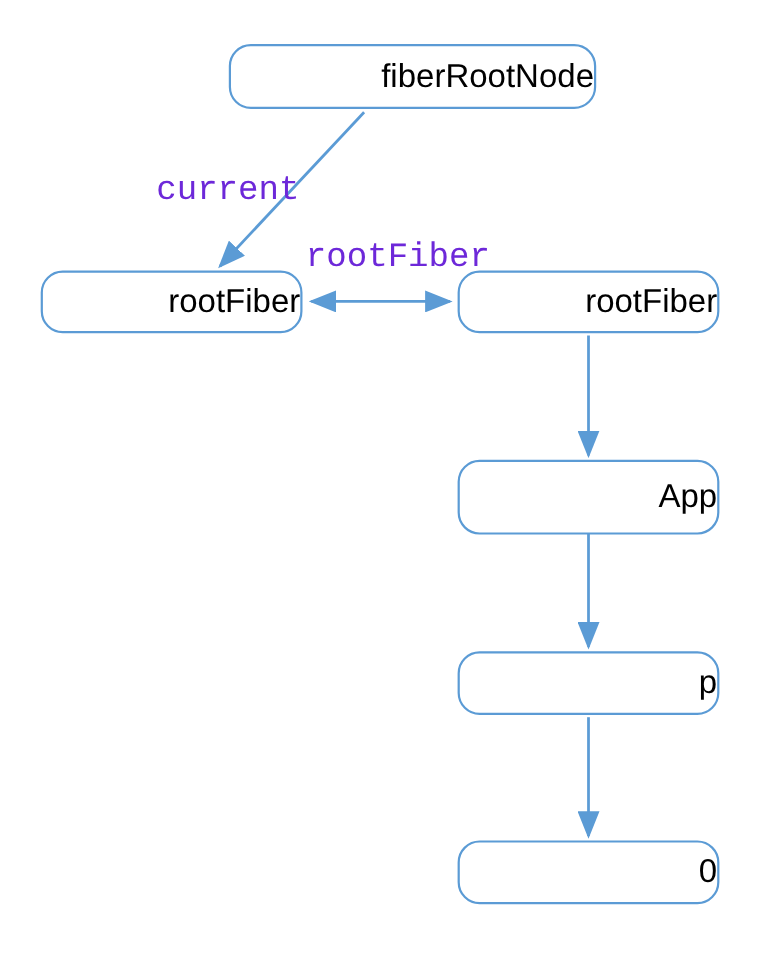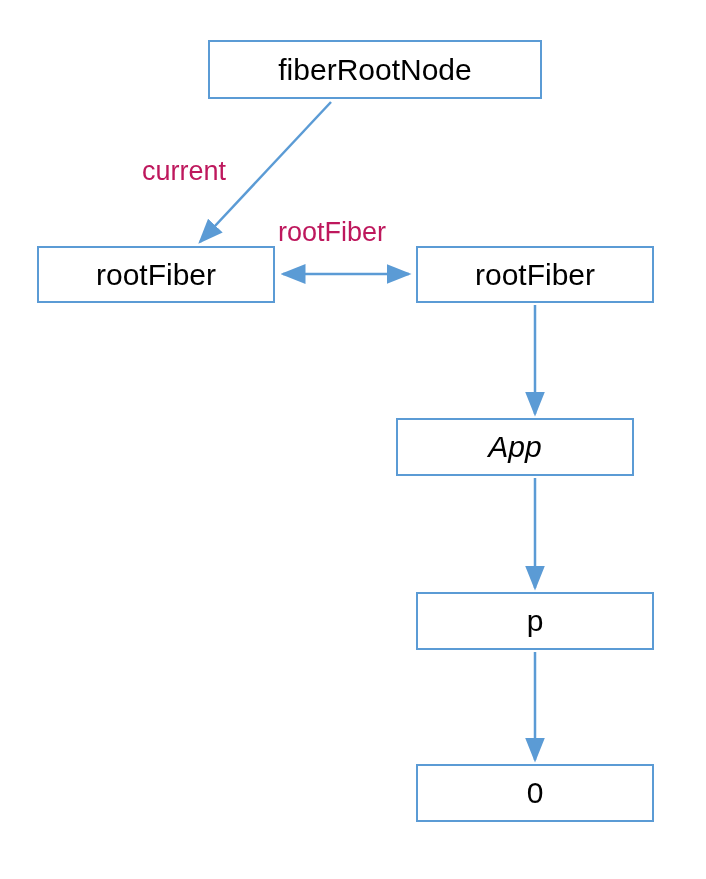--- a/index.html
+++ b/index.html
@@ -23,46 +23,46 @@
     top: 0;
     width: 706px;
     height: 879px;
     pointer-events: none;
   }
   .node-box {
     position: absolute;
     box-sizing: border-box;
     background: #ffffff;
     border: 2px solid #5b9bd5;
-    border-radius: 0;
+    border-radius: 20px;
     display: flex;
     align-items: center;
-    justify-content: center;
+    justify-content: flex-end;
   }
   .node-label {
     font-family: "Liberation Sans", sans-serif;
     font-size: 30px;
     color: #000000;
     line-height: 1;
     white-space: nowrap;
   }
   .edge-label {
     position: absolute;
-    font-family: Liberation Sans, sans-serif;
-    font-size: 27px;
-    color: #be185d;
+    font-family: Liberation Mono, monospace;
+    font-size: 31px;
+    color: #6d28d9;
     white-space: nowrap;
     line-height: 1;
   }
 
   
   #node-fiberrootnode { left: 208px; top: 40px;  width: 334px; height: 59px; }
   #node-rootfiber-current   { left: 37px;  top: 246px; width: 238px; height: 57px; }
   #node-rootfiber-alternate { left: 416px; top: 246px; width: 238px; height: 57px; }
-  #node-app { left: 396px; top: 418px; width: 238px; height: 58px; font-style: italic; }
+  #node-app { left: 416px; top: 418px; width: 238px; height: 68px; }
   #node-p   { left: 416px; top: 592px; width: 238px; height: 58px; }
   #node-zero{ left: 416px; top: 764px; width: 238px; height: 58px; }
 
   
   #label-current   { left: 142px; top: 158px; }
   #label-alternate { left: 278px; top: 219px; }
 </style>
 </head>
 <body>
 

